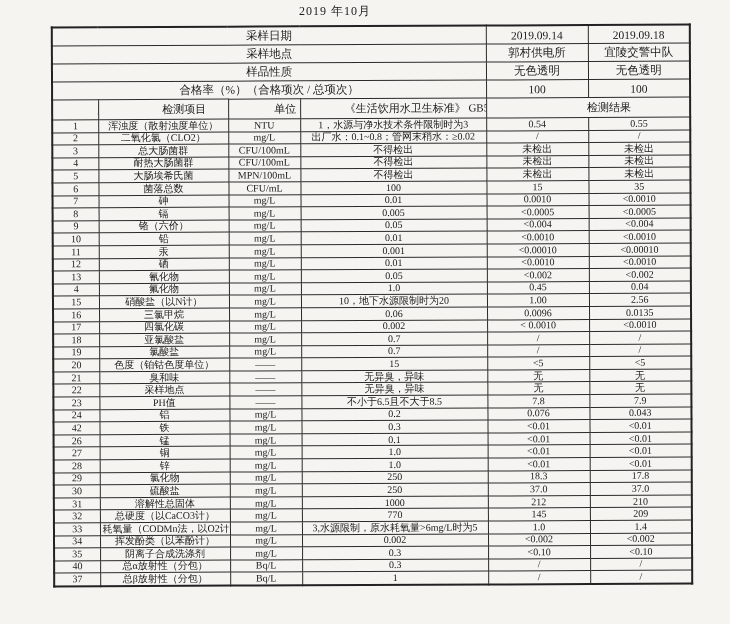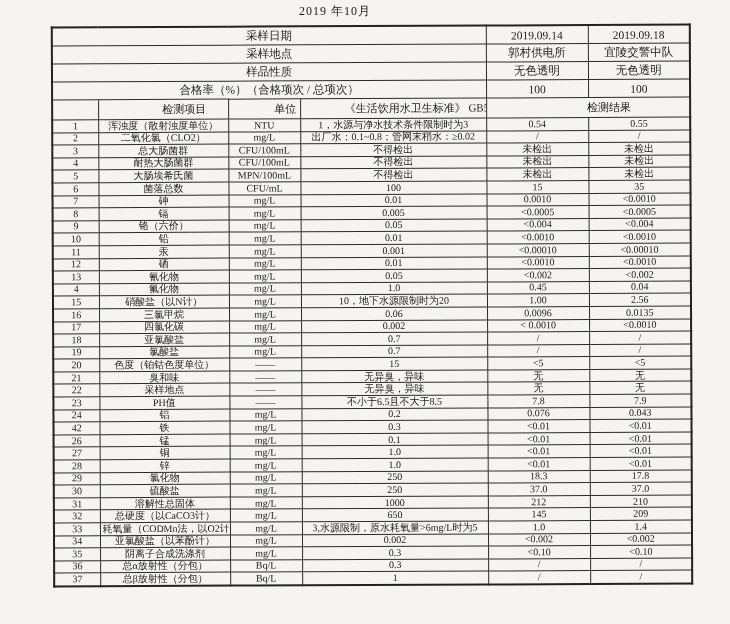--- a/index.html
+++ b/index.html
@@ -372,50 +372,50 @@
       <td class="cell-item">溶解性总固体</td>
       <td class="cell-unit">mg/L</td>
       <td class="cell-standard">1000</td>
       <td class="cell-result1">212</td>
       <td class="cell-result2">210</td>
     </tr>
         <tr>
       <td class="cell-no">32</td>
       <td class="cell-item">总硬度（以CaCO3计）</td>
       <td class="cell-unit">mg/L</td>
-      <td class="cell-standard">650</td>
+      <td class="cell-standard">770</td>
       <td class="cell-result1">145</td>
       <td class="cell-result2">209</td>
     </tr>
         <tr>
       <td class="cell-no">33</td>
       <td class="cell-item">耗氧量（CODMn法，以O2计）</td>
       <td class="cell-unit">mg/L</td>
       <td class="cell-standard">3,水源限制，原水耗氧量&gt;6mg/L时为5</td>
       <td class="cell-result1">1.0</td>
       <td class="cell-result2">1.4</td>
     </tr>
         <tr>
       <td class="cell-no">34</td>
-      <td class="cell-item">亚氯酸盐（以苯酚计）</td>
+      <td class="cell-item">挥发酚类（以苯酚计）</td>
       <td class="cell-unit">mg/L</td>
       <td class="cell-standard">0.002</td>
       <td class="cell-result1">&lt;0.002</td>
       <td class="cell-result2">&lt;0.002</td>
     </tr>
         <tr>
       <td class="cell-no">35</td>
       <td class="cell-item">阴离子合成洗涤剂</td>
       <td class="cell-unit">mg/L</td>
       <td class="cell-standard">0.3</td>
       <td class="cell-result1">&lt;0.10</td>
       <td class="cell-result2">&lt;0.10</td>
     </tr>
         <tr>
-      <td class="cell-no">36</td>
+      <td class="cell-no">40</td>
       <td class="cell-item">总α放射性（分包）</td>
       <td class="cell-unit">Bq/L</td>
       <td class="cell-standard">0.3</td>
       <td class="cell-result1">/</td>
       <td class="cell-result2">/</td>
     </tr>
         <tr>
       <td class="cell-no">37</td>
       <td class="cell-item">总β放射性（分包）</td>
       <td class="cell-unit">Bq/L</td>

